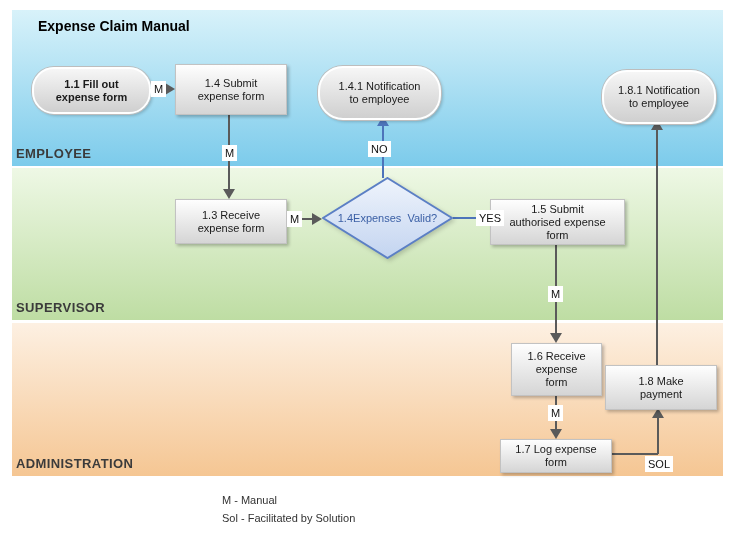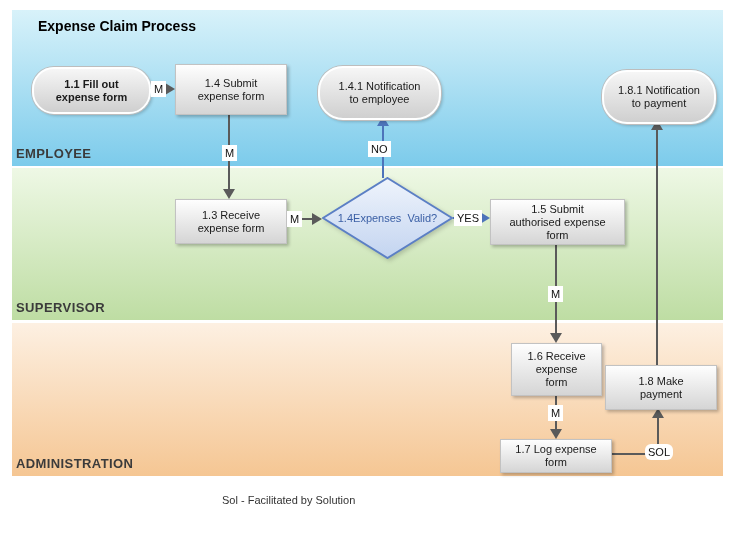--- a/index.html
+++ b/index.html
@@ -70,69 +70,69 @@
   <div class="lane lane-supervisor">
     <span class="lane-label">SUPERVISOR</span>
   </div>
   <div class="lane lane-employee">
     <span class="lane-label">EMPLOYEE</span>
   </div>
   <div class="lane lane-administration">
     <span class="lane-label">ADMINISTRATION</span>
   </div>
 
-  <div class="diagram-title">Expense Claim Process</div>
+  <div class="diagram-title">Expense Claim Manual</div>
 
   <div class="line" style="left:147px;top:88px;width:20px;height:2px;"></div>
   <div class="ah ah-right" style="left:165px;top:83px;"></div>
   <div class="chip" style="left:151px;top:81px;">M</div>
 
   <div class="line" style="left:228px;top:113px;width:2px;height:76px;"></div>
   <div class="ah ah-down" style="left:223px;top:189px;"></div>
   <div class="chip" style="left:222px;top:145px;">M</div>
 
   <div class="line" style="left:285px;top:218px;width:27px;height:2px;"></div>
   <div class="ah ah-right" style="left:312px;top:213px;"></div>
   <div class="chip" style="left:287px;top:211px;">M</div>
 
   <div class="line blue" style="left:382px;top:126px;width:2px;height:52px;"></div>
   <div class="ah blue ah-up" style="left:377px;top:116px;"></div>
   <div class="chip" style="left:368px;top:141px;">NO</div>
 
   <div class="line blue" style="left:453px;top:217px;width:27px;height:2px;"></div>
   <div class="ah blue ah-right" style="left:480px;top:212px;"></div>
-  <div class="chip" style="left:454px;top:210px;text-align:right;">YES</div>
+  <div class="chip" style="left:476px;top:210px;text-align:right;">YES</div>
 
   <div class="line" style="left:555px;top:243px;width:2px;height:90px;"></div>
   <div class="ah ah-down" style="left:550px;top:333px;"></div>
   <div class="chip" style="left:548px;top:286px;">M</div>
 
   <div class="line" style="left:555px;top:394px;width:2px;height:35px;"></div>
   <div class="ah ah-down" style="left:550px;top:429px;"></div>
   <div class="chip" style="left:548px;top:405px;">M</div>
 
   <div class="line" style="left:610px;top:453px;width:48px;height:2px;"></div>
   <div class="line" style="left:657px;top:418px;width:2px;height:36px;"></div>
   <div class="ah ah-up" style="left:652px;top:408px;"></div>
-  <div class="chip" style="left:645px;top:444px;border-radius:6px;">SOL</div>
+  <div class="chip" style="left:645px;top:456px;">SOL</div>
 
   <div class="line" style="left:656px;top:130px;width:2px;height:235px;"></div>
   <div class="ah ah-up" style="left:651px;top:120px;"></div>
 
   <div class="shape stadium" style="left:32px;top:67px;width:115px;height:43px;border-radius:22px;font-weight:bold;">1.1 Fill out
 expense form</div>
 
   <div class="shape task" style="left:175px;top:64px;width:110px;height:49px;">1.4 Submit
 expense form</div>
 
   <div class="shape stadium" style="left:318px;top:66px;width:119px;height:50px;border-radius:25px;">1.4.1 Notification
 to employee</div>
 
   <div class="shape stadium" style="left:602px;top:70px;width:110px;height:50px;border-radius:25px;">1.8.1 Notification
-to payment</div>
+to employee</div>
 
   <div class="shape task" style="left:175px;top:199px;width:110px;height:43px;">1.3 Receive
 expense form</div>
 
   <div class="diamond-wrap" style="left:322px;top:177px;width:131px;height:82px;">
     <svg width="131" height="82">
       <defs>
         <linearGradient id="diagrad" x1="0" y1="0" x2="0" y2="1">
           <stop offset="0" stop-color="#eff4fc"></stop>
           <stop offset="1" stop-color="#c3d4f0"></stop>
@@ -154,16 +154,17 @@
 expense
 form</div>
 
   <div class="shape task" style="left:500px;top:439px;width:110px;height:32px;">1.7 Log expense
 form</div>
 
   <div class="shape task" style="left:605px;top:365px;width:110px;height:43px;">1.8 Make
 payment</div>
 
   <div class="legend">
+    <div class="legend-line">M - Manual</div>
     <div class="legend-line">Sol - Facilitated by Solution</div>
   </div>
 
 </div>
 
 </body></html>

